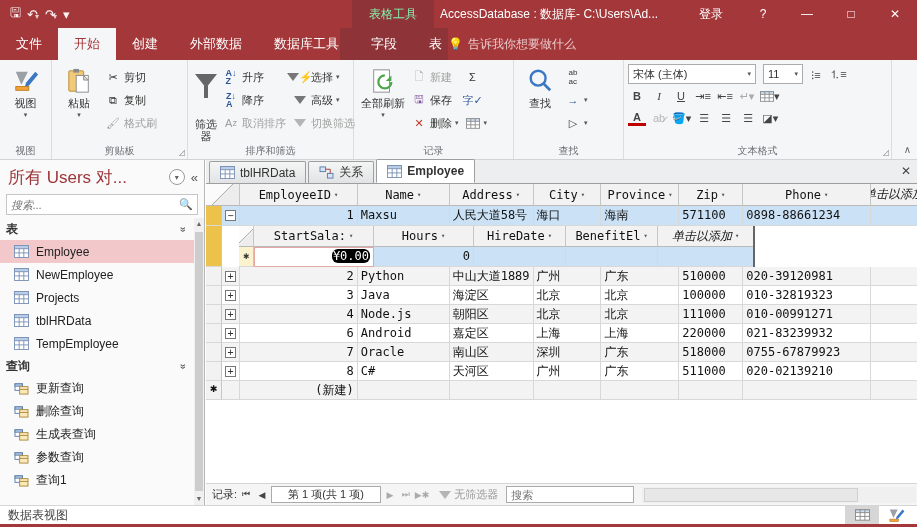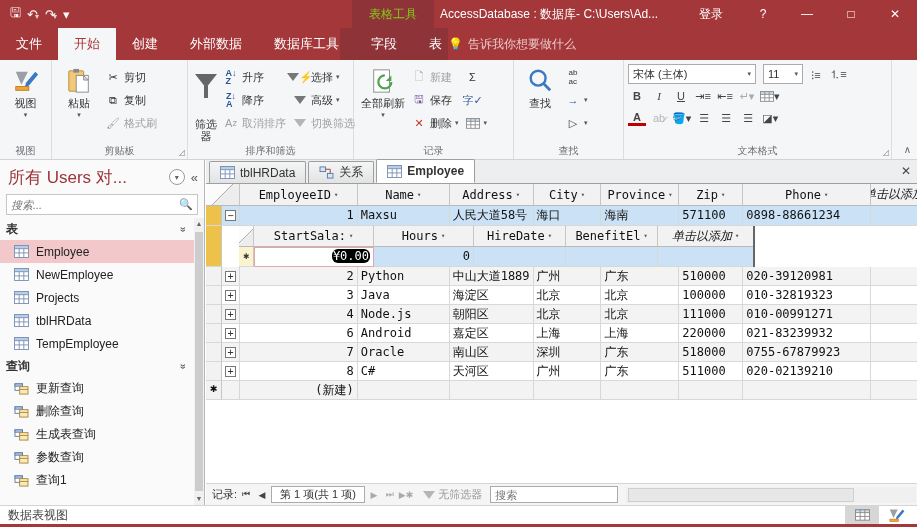--- a/index.html
+++ b/index.html
@@ -4,21 +4,21 @@
 <style>
   * { margin:0; padding:0; box-sizing:border-box; }
   html,body { width:917px; height:527px; overflow:hidden; }
   body { position:relative; font-family:"Liberation Sans", sans-serif; font-size:12px; background:#fff; }
 
   
   .titlebar { position:absolute; top:0; left:0; width:917px; height:28px; background:#A4373A; color:#fff; display:flex; align-items:center; }
   .qat { display:flex; align-items:center; gap:6px; padding-left:10px; width:150px; }
   .qat .q { color:#fff; font-size:13px; cursor:default; opacity:.95; }
   .qat .ddm { font-size:8px; opacity:.8; margin-left:-3px; }
-  .ctxblock { position:absolute; left:352px; top:0; width:82px; height:28px; background:#8E3338; color:#84cc16; text-align:center; line-height:28px; font-size:12px; }
+  .ctxblock { position:absolute; left:352px; top:0; width:82px; height:28px; background:#8E3338; color:#86efac; text-align:center; line-height:28px; font-size:12px; }
   .wintitle { position:absolute; left:440px; top:0; height:28px; line-height:28px; font-size:12px; color:#fff; white-space:nowrap; }
   .winbtns { position:absolute; right:0; top:0; height:28px; display:flex; }
   .winbtn { width:44px; height:28px; text-align:center; line-height:28px; color:#fff; font-size:12px; }
   .signin { width:60px; }
 
   
   .tabrow { position:absolute; top:28px; left:0; width:917px; height:32px; background:#A4373A; }
   .ctxtabs-bg { position:absolute; left:340px; top:0; width:108px; height:32px; background:#8E3338; }
   .rtabs { position:absolute; top:0; left:0; height:32px; display:flex; align-items:stretch; }
   .rtab { color:#fff; padding:0 16px; line-height:32px; font-size:13px; position:relative; }
@@ -102,21 +102,21 @@
   .editcell { background:#fff; text-align:right; outline:1px solid #E4A6A6; outline-offset:-1px; }
   .selblk { background:#000; color:#fff; padding:0 1px;border-radius:6px; }
   .substar { background:#FAF3CD; border-right:1px solid #C6C6C6; border-bottom:1px solid #D8D8D8; text-align:center; font-size:10px; color:#333; line-height:18px; }
 
   .filler { height:85px; background:#fff; }
 
   
   .recnav { position:absolute; left:0; right:0; bottom:0; height:22px; background:#F5F5F5; border-top:1px solid #D5D5D5; display:flex; align-items:center; padding-left:6px; gap:2px; font-size:11px; color:#333; }
   .rnbtn { min-width:14px; text-align:center; font-size:9px; color:#444; }
   .rnbtn.dim { color:#aaa; }
-  .counterbox { border:1px solid #ABABAB; background:#fff; height:17px; line-height:15px; padding:0 8px; font-size:11px; }
+  .counterbox { border:1px solid #ABABAB; background:#fff; height:17px; line-height:15px; padding:0 16px; font-size:11px; }
   .nofilter { color:#9a9a9a; display:flex; align-items:center; gap:3px; margin-left:8px; }
   .rn-search { width:128px; height:17px; border:1px solid #ABABAB; background:#fff; margin-left:6px; }
   .rn-search input { width:100%; height:100%; border:0; outline:0; font-size:11px; color:#555; padding:0 4px; font-family:"Liberation Sans",sans-serif; background:transparent; }
   .hscroll { flex:1; height:16px; background:#F0F0F0; margin:0 1px 0 6px; position:relative; }
   .hscroll .thumb { position:absolute; left:2px; top:1px; bottom:1px; width:78%; background:#E7E7E7; border:1px solid #D0D0D0; }
 
   
   .statusbar { position:absolute; left:0; bottom:0; width:917px; height:22px; background:#FFF; border-top:1px solid #D5D5D5; border-bottom:3px solid #A4373A; display:flex; align-items:center; justify-content:space-between; padding:0 4px 0 8px; font-size:12px; color:#444; }
   .viewbtns { display:flex; height:100%; }
   .vbtn { width:34px; height:100%; display:flex; align-items:center; justify-content:center; }

